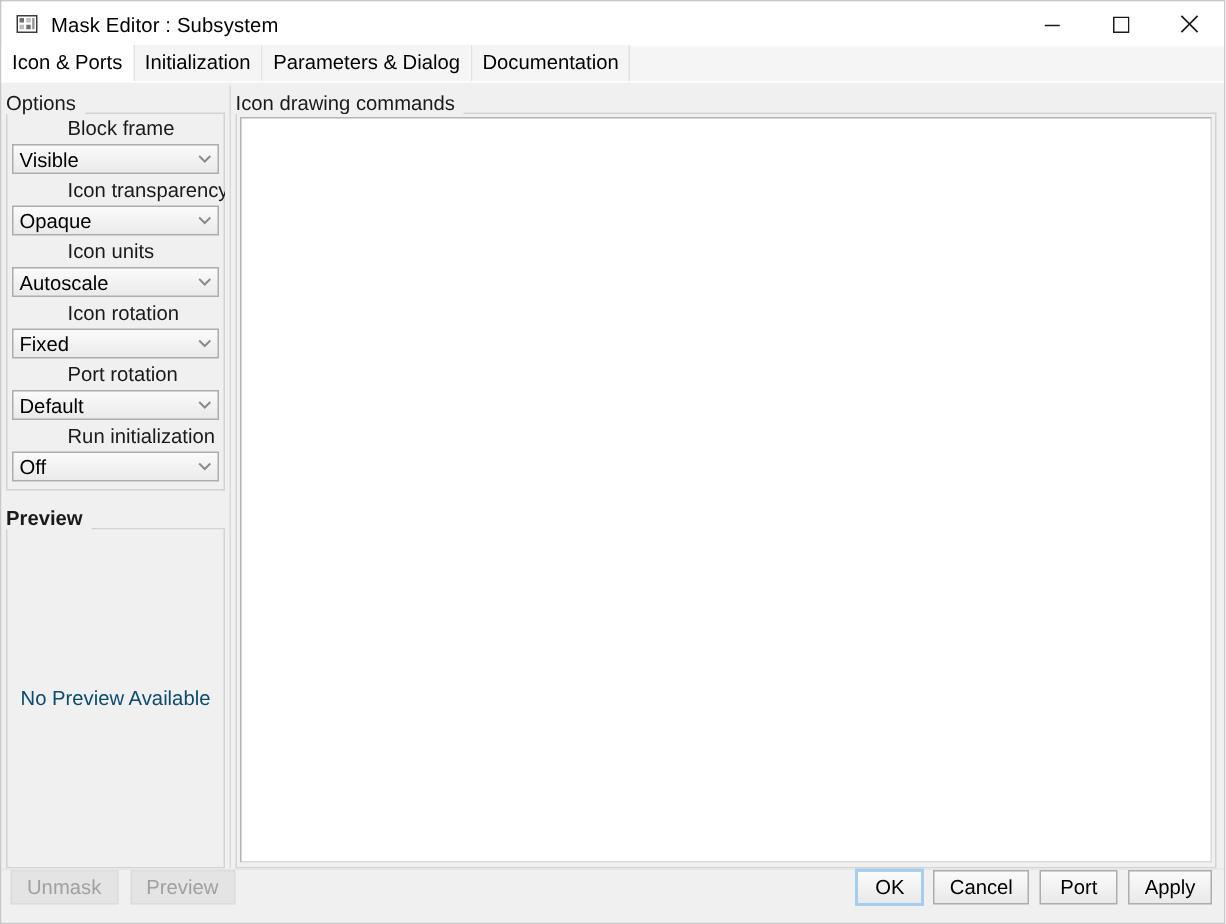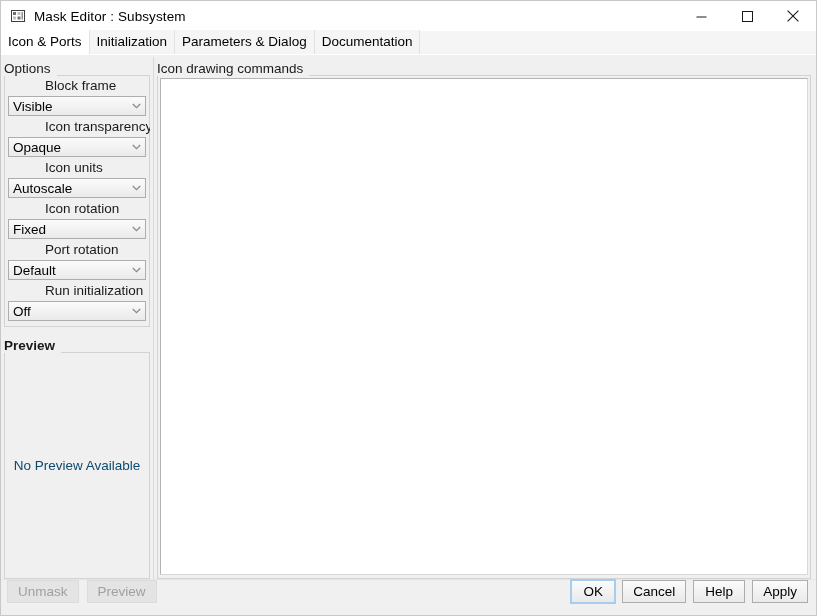--- a/index.html
+++ b/index.html
@@ -459,18 +459,18 @@
   </div>
 
   <div class="bottombar">
     <div class="left-btns">
       <button class="btn disabled">Unmask</button>
       <button class="btn disabled">Preview</button>
     </div>
     <div class="right-btns">
       <button class="btn default">OK</button>
       <button class="btn">Cancel</button>
-      <button class="btn">Help</button>
+      <button class="btn">Port</button>
       <button class="btn">Apply</button>
     </div>
   </div>
 
 </div>
 
 </body></html>

